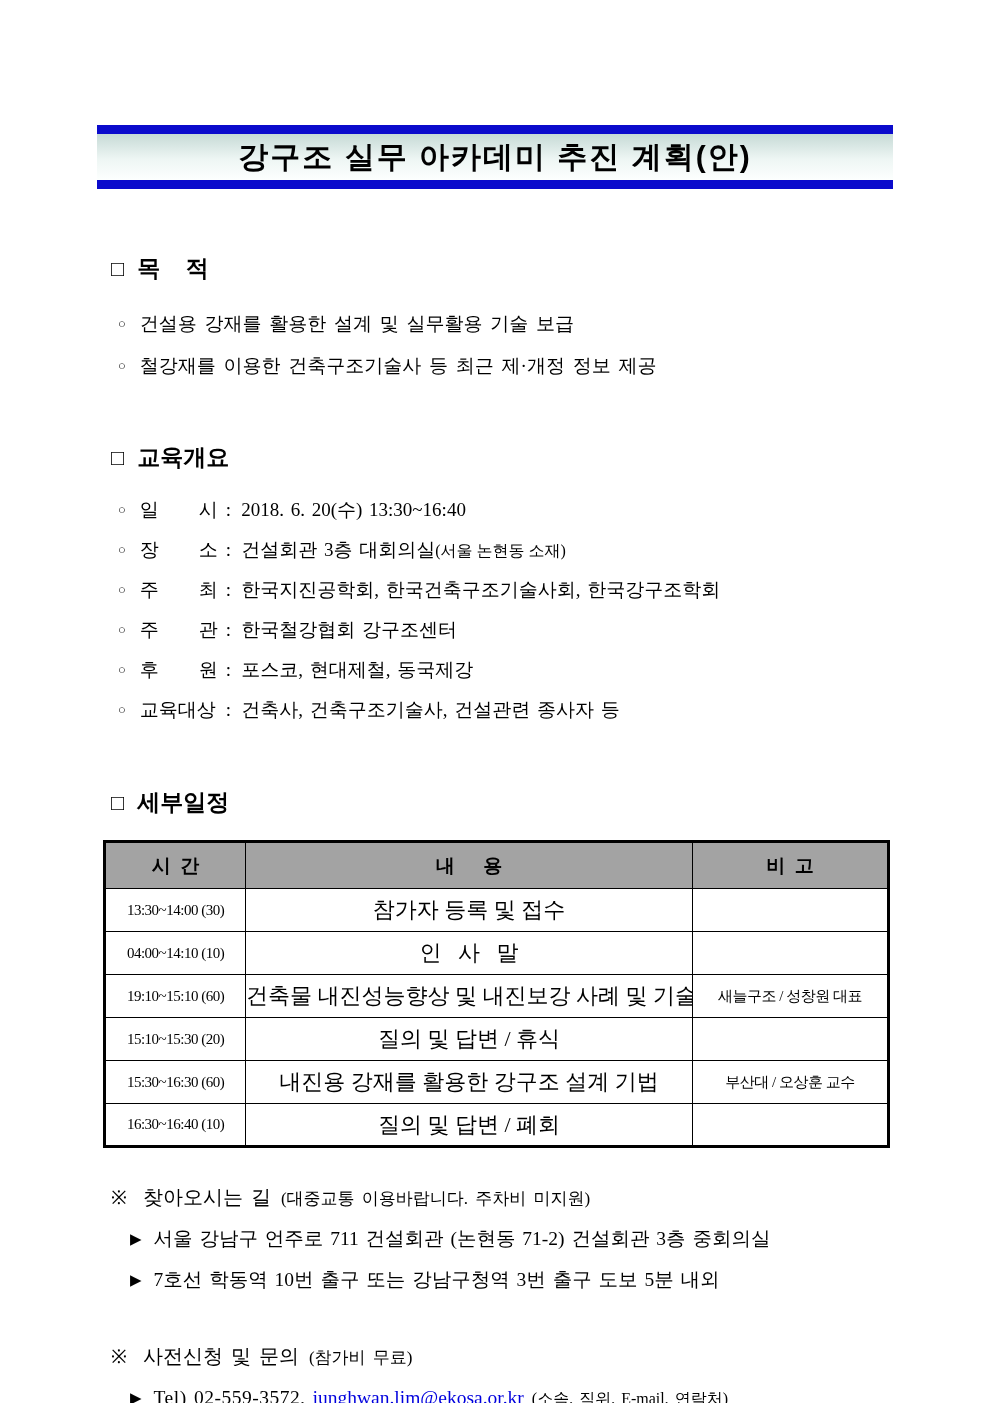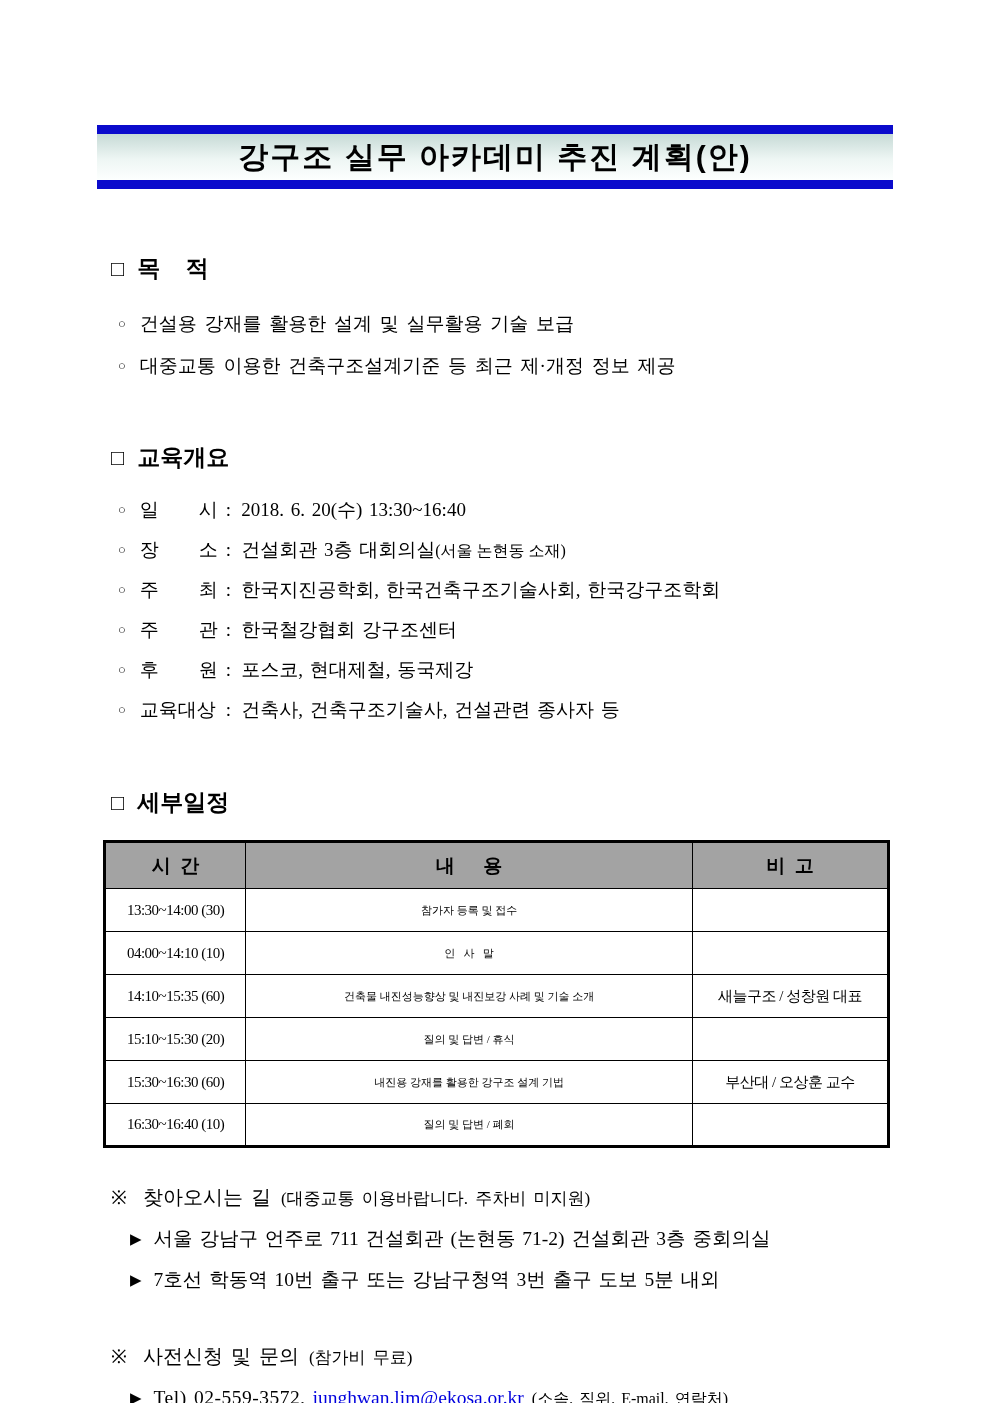--- a/index.html
+++ b/index.html
@@ -99,21 +99,21 @@
     white-space: pre;
     overflow: hidden;
   }
   .schedule-table th {
     background: #a3a3a3;
     height: 47px;
     font-family: "Liberation Serif", "DejaVu Serif", serif;
     font-weight: 700;
     font-size: 19px;
   }
-  .schedule-table td { height: 43px; font-size: 11px; }
+  .schedule-table td { height: 43px; font-size: 22px; }
   td.cell-time { font-size: 15px; letter-spacing: -0.5px; }
   td.cell-remark { font-size: 15px; letter-spacing: -0.5px; }
   col.c-time { width: 18%; }
   col.c-content { width: 57%; }
   col.c-remark { width: 25%; }
 
   
   .ref-block { margin-top: 36px; }
   .ref-heading {
     display: flex; align-items: baseline;
@@ -161,21 +161,21 @@
       <span class="sq">□</span>
       <span>목    적</span>
     </div>
     <div class="purpose-list">
       <div class="bullet-line">
         <span class="circle">○</span>
         <span>건설용 강재를 활용한 설계 및 실무활용 기술 보급</span>
       </div>
       <div class="bullet-line">
         <span class="circle">○</span>
-        <span>대중교통 이용한 건축구조설계기준 등 최근 제·개정 정보 제공</span>
+        <span>철강재를 이용한 건축구조기술사 등 최근 제·개정 정보 제공</span>
       </div>
     </div>
 
     <div class="section-heading heading-overview">
       <span class="sq">□</span>
       <span>교육개요</span>
     </div>
     <div class="overview-list">
 
       <div class="overview-line">
@@ -247,21 +247,21 @@
           <td class="cell-time">13:30~14:00 (30)</td>
           <td class="cell-content">참가자 등록 및 접수</td>
           <td class="cell-remark"></td>
         </tr>
         <tr>
           <td class="cell-time">04:00~14:10 (10)</td>
           <td class="cell-content">인   사   말</td>
           <td class="cell-remark"></td>
         </tr>
         <tr>
-          <td class="cell-time">14:10~15:35 (60)</td>
+          <td class="cell-time">19:10~15:10 (60)</td>
           <td class="cell-content">건축물 내진성능향상 및 내진보강 사례 및 기술 소개</td>
           <td class="cell-remark">새늘구조 / 성창원 대표</td>
         </tr>
         <tr>
           <td class="cell-time">15:10~15:30 (20)</td>
           <td class="cell-content">질의 및 답변 / 휴식</td>
           <td class="cell-remark"></td>
         </tr>
         <tr>
           <td class="cell-time">15:30~16:30 (60)</td>

